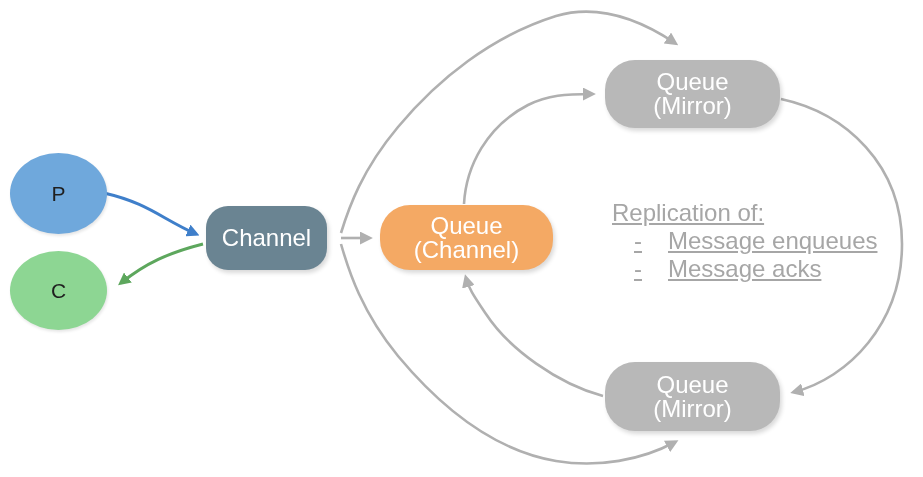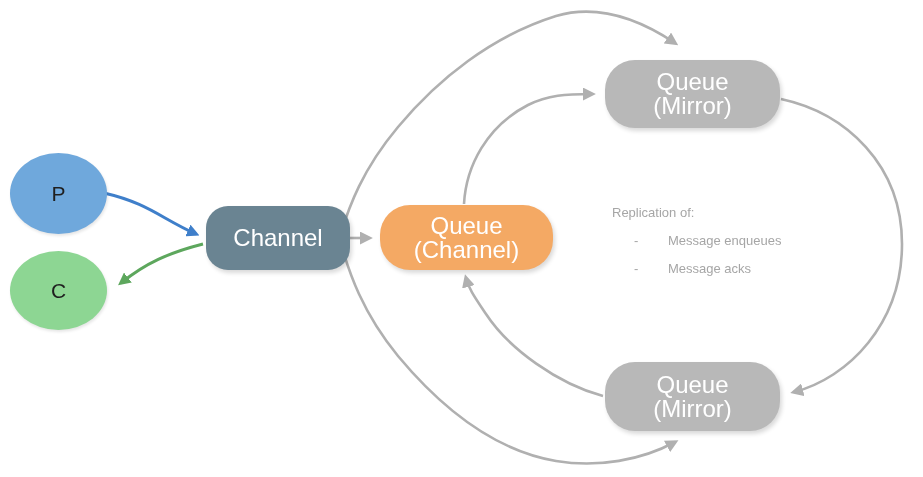--- a/index.html
+++ b/index.html
@@ -39,30 +39,31 @@
   }
   .pill {
     border-radius: 30px;
     font-size: 24px;
     line-height: 24px;
     color: #ffffff;
     box-shadow: 2px 3px 4px rgba(0,0,0,0.15);
   }
   .node-producer { left: 10px; top: 153px; width: 97px; height: 81px; }
   .node-consumer { left: 10px; top: 251px; width: 97px; height: 79px; }
-  .node-channel  { left: 206px; top: 206px; width: 144px; height: 64px; border-radius: 22px; }
+  .node-channel  { left: 206px; top: 206px; width: 121px; height: 64px; border-radius: 22px; }
   .node-master   { left: 380px; top: 205px; width: 173px; height: 65px; }
   .node-mirror-top    { left: 605px; top: 60px;  width: 175px; height: 68px; }
   .node-mirror-bottom { left: 605px; top: 362px; width: 175px; height: 69px; }
   .annotation {
     position: absolute;
     left: 612px;
     top: 199px;
-    font-size: 13px;
+    font-size: 24px;
     line-height: 28px;
+    text-decoration: underline;
   }
   .annotation-heading { margin-bottom: 0px; }
   .annotation-item {
     display: flex;
     margin-left: 22px;
   }
   .annotation-bullet {
     width: 34px;
     flex: 0 0 34px;
   }

